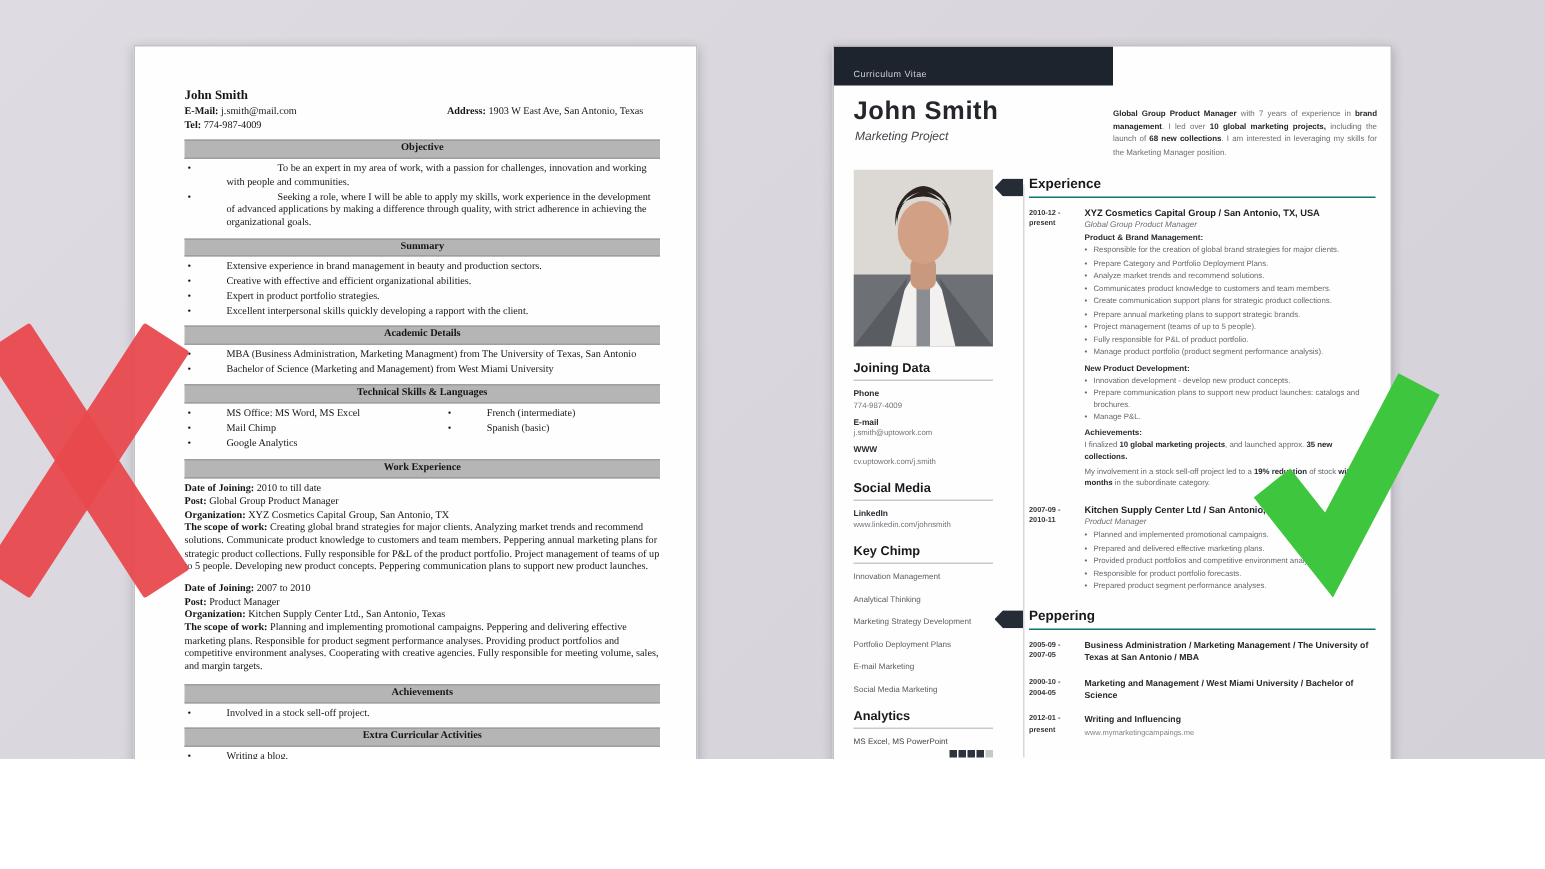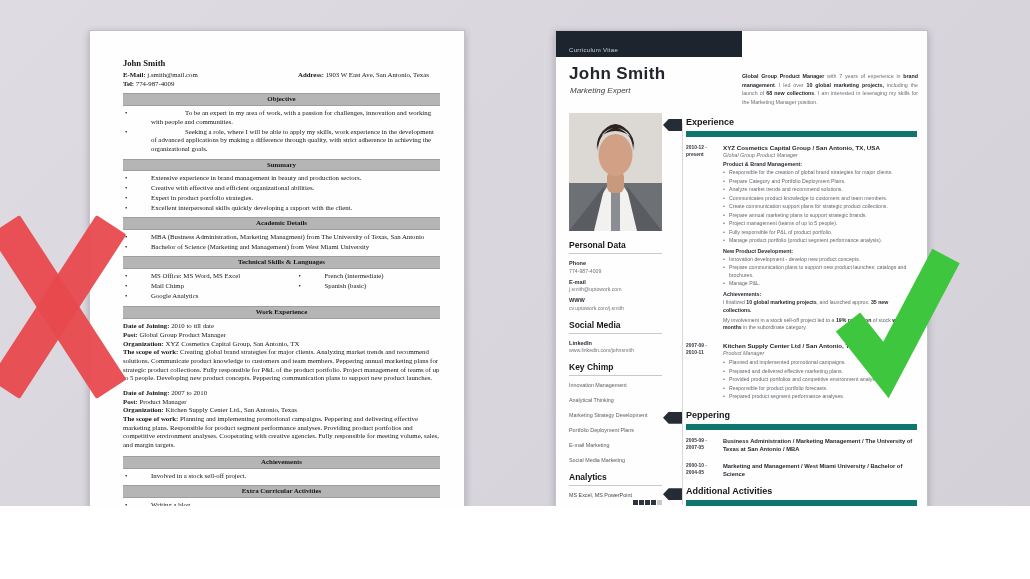--- a/index.html
+++ b/index.html
@@ -56,21 +56,21 @@
   .sw-item{margin-bottom:7px;}
   .sw-name{font-size:5.4px;color:#43474c;margin-bottom:2px;}
   .sw-rating{display:flex;justify-content:flex-end;gap:1px;}
   .sw-rating i{width:5px;height:5px;background:#2e343e;display:block;}
   .sw-rating i.off{background:#c8c8c8;}
   .sw-level{text-align:right;font-size:4.6px;color:#9a9ea3;margin-top:1px;}
 
   .timeline{position:absolute;left:126px;top:92px;width:1px;height:382px;background:#d8d8d8;}
   .rcol{position:absolute;left:130px;top:86px;width:231px;}
   .r-h{position:relative;font-size:9px;font-weight:bold;color:#16181c;
-       border-bottom:6px solid #0f766e;padding-bottom:4px;margin:0 0 7px;}
+       border-bottom:1px solid #0f766e;padding-bottom:4px;margin:0 0 7px;}
   .marker{position:absolute;left:-23px;top:2px;width:19px;height:12px;background:#262c36;
           clip-path:polygon(0 50%,30% 0,100% 0,100% 100%,30% 100%);}
   .entry{display:flex;margin-bottom:8px;}
   .dates{width:37px;flex:none;font-size:4.9px;font-weight:bold;color:#33363b;line-height:1.5;}
   .entry-body{flex:1;min-width:0;}
   .company{font-size:6.2px;font-weight:bold;color:#1d2024;margin-bottom:1px;}
   .role{font-size:5.4px;font-style:italic;color:#6b6f74;margin-bottom:3px;}
   .grp-t{font-size:5.4px;font-weight:bold;color:#2a2d32;margin:3px 0 2px;}
   ul.rl{margin:0;padding:0;list-style:none;}
   ul.rl li{position:relative;font-size:5.2px;color:#64686d;line-height:1.45;
@@ -166,41 +166,41 @@
         <li>Enjoy Surfing on the net.</li>
         <li>Making new friends.</li>
       </ul>
 
     <div class="sec-bar empty"></div>
   </div>
 
   <div class="page rp">
     <div class="cv-tag">Curriculum Vitae</div>
     <div class="rp-name">John Smith</div>
-    <div class="rp-title">Marketing Expert</div>
+    <div class="rp-title">Marketing Project</div>
 
     <p class="rp-summary"><span class="b">Global Group Product Manager</span><span> with 7 years of experience in </span><span class="b">brand management</span><span>. I led over </span><span class="b">10 global marketing projects,</span><span> including the launch of </span><span class="b">68 new collections</span><span>. I am interested in leveraging my skills for the Marketing Manager position.</span></p>
 
     <div class="timeline"></div>
 
     <div class="sidebar">
       <svg class="photo" viewBox="0 0 93 118" xmlns="http://www.w3.org/2000/svg">
         <rect width="93" height="118" fill="#dcd9d5"></rect>
         <rect y="70" width="93" height="48" fill="#6d7176"></rect>
         <path d="M10 118 L38 74 L55 74 L84 118 Z" fill="#f2f1ef"></path>
         <path d="M0 118 L36 72 L25 118 Z" fill="#595d62"></path>
         <path d="M93 118 L57 72 L68 118 Z" fill="#595d62"></path>
         <rect x="42" y="78" width="9" height="40" fill="#8a8e93"></rect>
         <rect x="38" y="58" width="17" height="22" rx="6" fill="#c9997d"></rect>
         <ellipse cx="46.5" cy="42" rx="17" ry="21" fill="#d2a185"></ellipse>
         <path d="M28 38 Q30 16 46.5 15 Q64 16 65 38 Q66 28 62 22 Q56 12 46.5 11 Q37 12 31 22 Q27 28 28 38 Z" fill="#2a2320"></path>
         <path d="M29 40 Q28 20 46.5 14 Q65 20 64 40 L64 26 Q56 18 46.5 18 Q37 18 29 26 Z" fill="#2a2320"></path>
       </svg>
 
-      <div class="sb-h">Personal Data</div>
+      <div class="sb-h">Joining Data</div>
       <div>
           <div class="pd-item">
             <div class="pd-label">Phone</div>
             <div class="pd-value">774-987-4009</div>
           </div>
           <div class="pd-item">
             <div class="pd-label">E-mail</div>
             <div class="pd-value">j.smith@uptowork.com</div>
           </div>
           <div class="pd-item">
@@ -318,21 +318,20 @@
           </div>
           <div class="entry">
             <div class="dates">
               <div>2000-10 -</div>
               <div>2004-05</div>
             </div>
             <div class="entry-body edu-text">Marketing and Management / West Miami University / Bachelor of Science</div>
           </div>
         </div>
 
-      <div class="r-h"><span class="marker"></span><span>Additional Activities</span></div>
       <div>
           <div class="entry">
             <div class="dates">
               <div>2012-01 -</div>
               <div>present</div>
             </div>
             <div class="entry-body">
               <div class="edu-text">Writing and Influencing</div>
               <div class="add-sub">www.mymarketingcampaings.me</div>
             </div>

